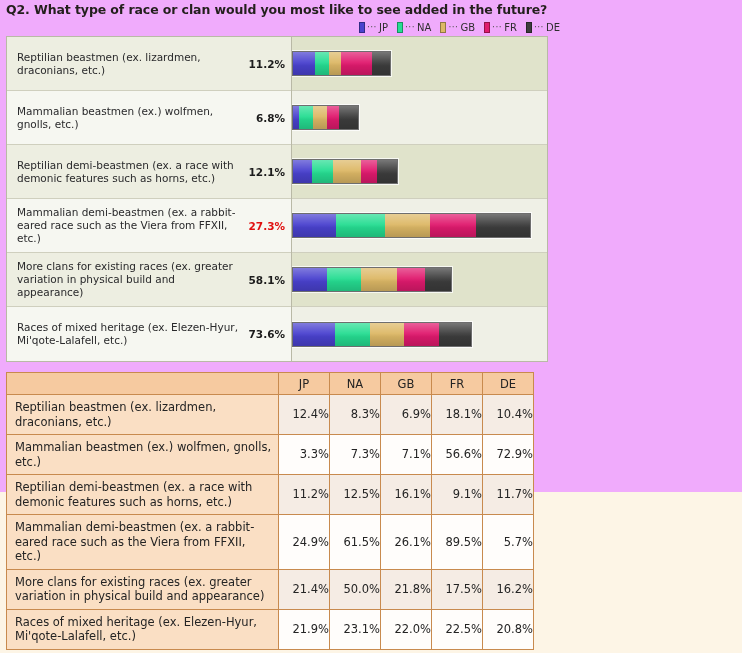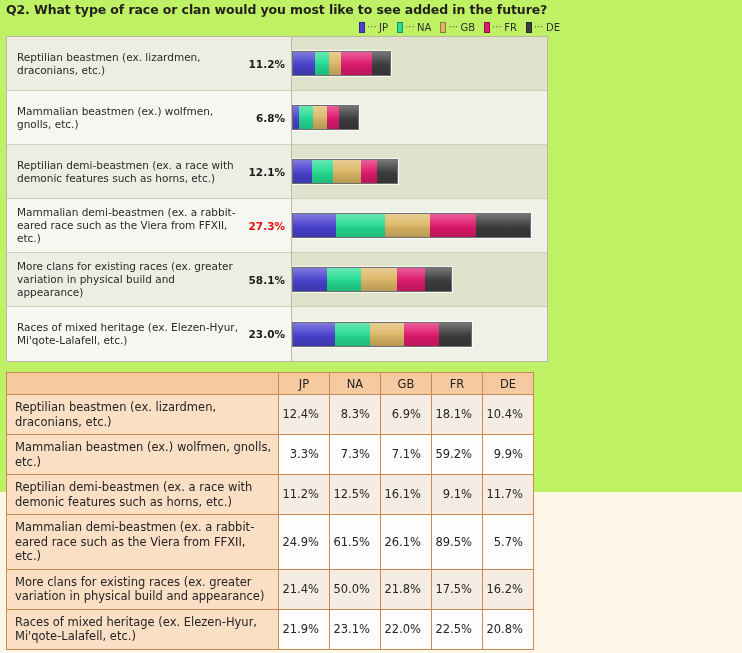--- a/index.html
+++ b/index.html
@@ -11,21 +11,21 @@
     width: 742px;
     height: 653px;
     font-family: "DejaVu Sans", sans-serif;
     color: #2b2b2b;
     overflow: hidden;
     position: relative;
   }
   .page {
     width: 742px;
     height: 492px;
-    background: #bef264;
+    background: #f0abfc;
     position: relative;
     box-sizing: border-box;
   }
 
   
   .title {
     font-size: 12.5px;
     font-weight: bold;
     color: #231f1c;
     padding: 2px 0 0 6px;
@@ -207,21 +207,21 @@
     color: #242424;
   }
   td.row-head {
     background: #fadfc4;
     padding: 5px 6px 5px 8px;
     line-height: 14.5px;
     text-align: left;
   }
   td.num {
     text-align: right;
-    padding: 3px 10px 3px 2px;
+    padding: 3px 0 3px 2px;
     line-height: 14.5px;
     white-space: nowrap;
   }
   tr.alt td.num { background: #f5ece4; }
   tr.norm td.num { background: #fffdfb; }
 </style>
 </head>
 <body>
 
 <div class="page">
@@ -284,21 +284,21 @@
         </div>
         <div class="row band-a" style="height: 54px;">
           <div class="label-cell">
             <div class="label-text">More clans for existing races (ex. greater variation in physical build and appearance)</div>
             <div class="label-value">58.1%</div>
           </div>
         </div>
         <div class="row band-b" style="height: 54px;">
           <div class="label-cell">
             <div class="label-text">Races of mixed heritage (ex. Elezen-Hyur, Mi'qote-Lalafell, etc.)</div>
-            <div class="label-value">23.0%</div>
+            <div class="label-value">73.6%</div>
           </div>
         </div>
       </div>
     <div class="plot-col" id="plot-col">
       <div class="gridlines" id="gridlines" style="z-index: 1;">
           <div class="gridline" style="left: 63px;"></div>
           <div class="gridline" style="left: 127px;"></div>
           <div class="gridline" style="left: 190px;"></div>
           <div class="gridline" style="left: 253px;"></div>
         </div>
@@ -390,22 +390,22 @@
             <td class="num">8.3%</td>
             <td class="num">6.9%</td>
             <td class="num">18.1%</td>
             <td class="num">10.4%</td>
           </tr>
           <tr class="norm">
             <td class="row-head">Mammalian beastmen (ex.) wolfmen, gnolls, etc.)</td>
             <td class="num">3.3%</td>
             <td class="num">7.3%</td>
             <td class="num">7.1%</td>
-            <td class="num">59.2%</td>
-            <td class="num">9.9%</td>
+            <td class="num">56.6%</td>
+            <td class="num">72.9%</td>
           </tr>
           <tr class="alt">
             <td class="row-head">Reptilian demi-beastmen (ex. a race with demonic features such as horns, etc.)</td>
             <td class="num">11.2%</td>
             <td class="num">12.5%</td>
             <td class="num">16.1%</td>
             <td class="num">9.1%</td>
             <td class="num">11.7%</td>
           </tr>
           <tr class="norm">

